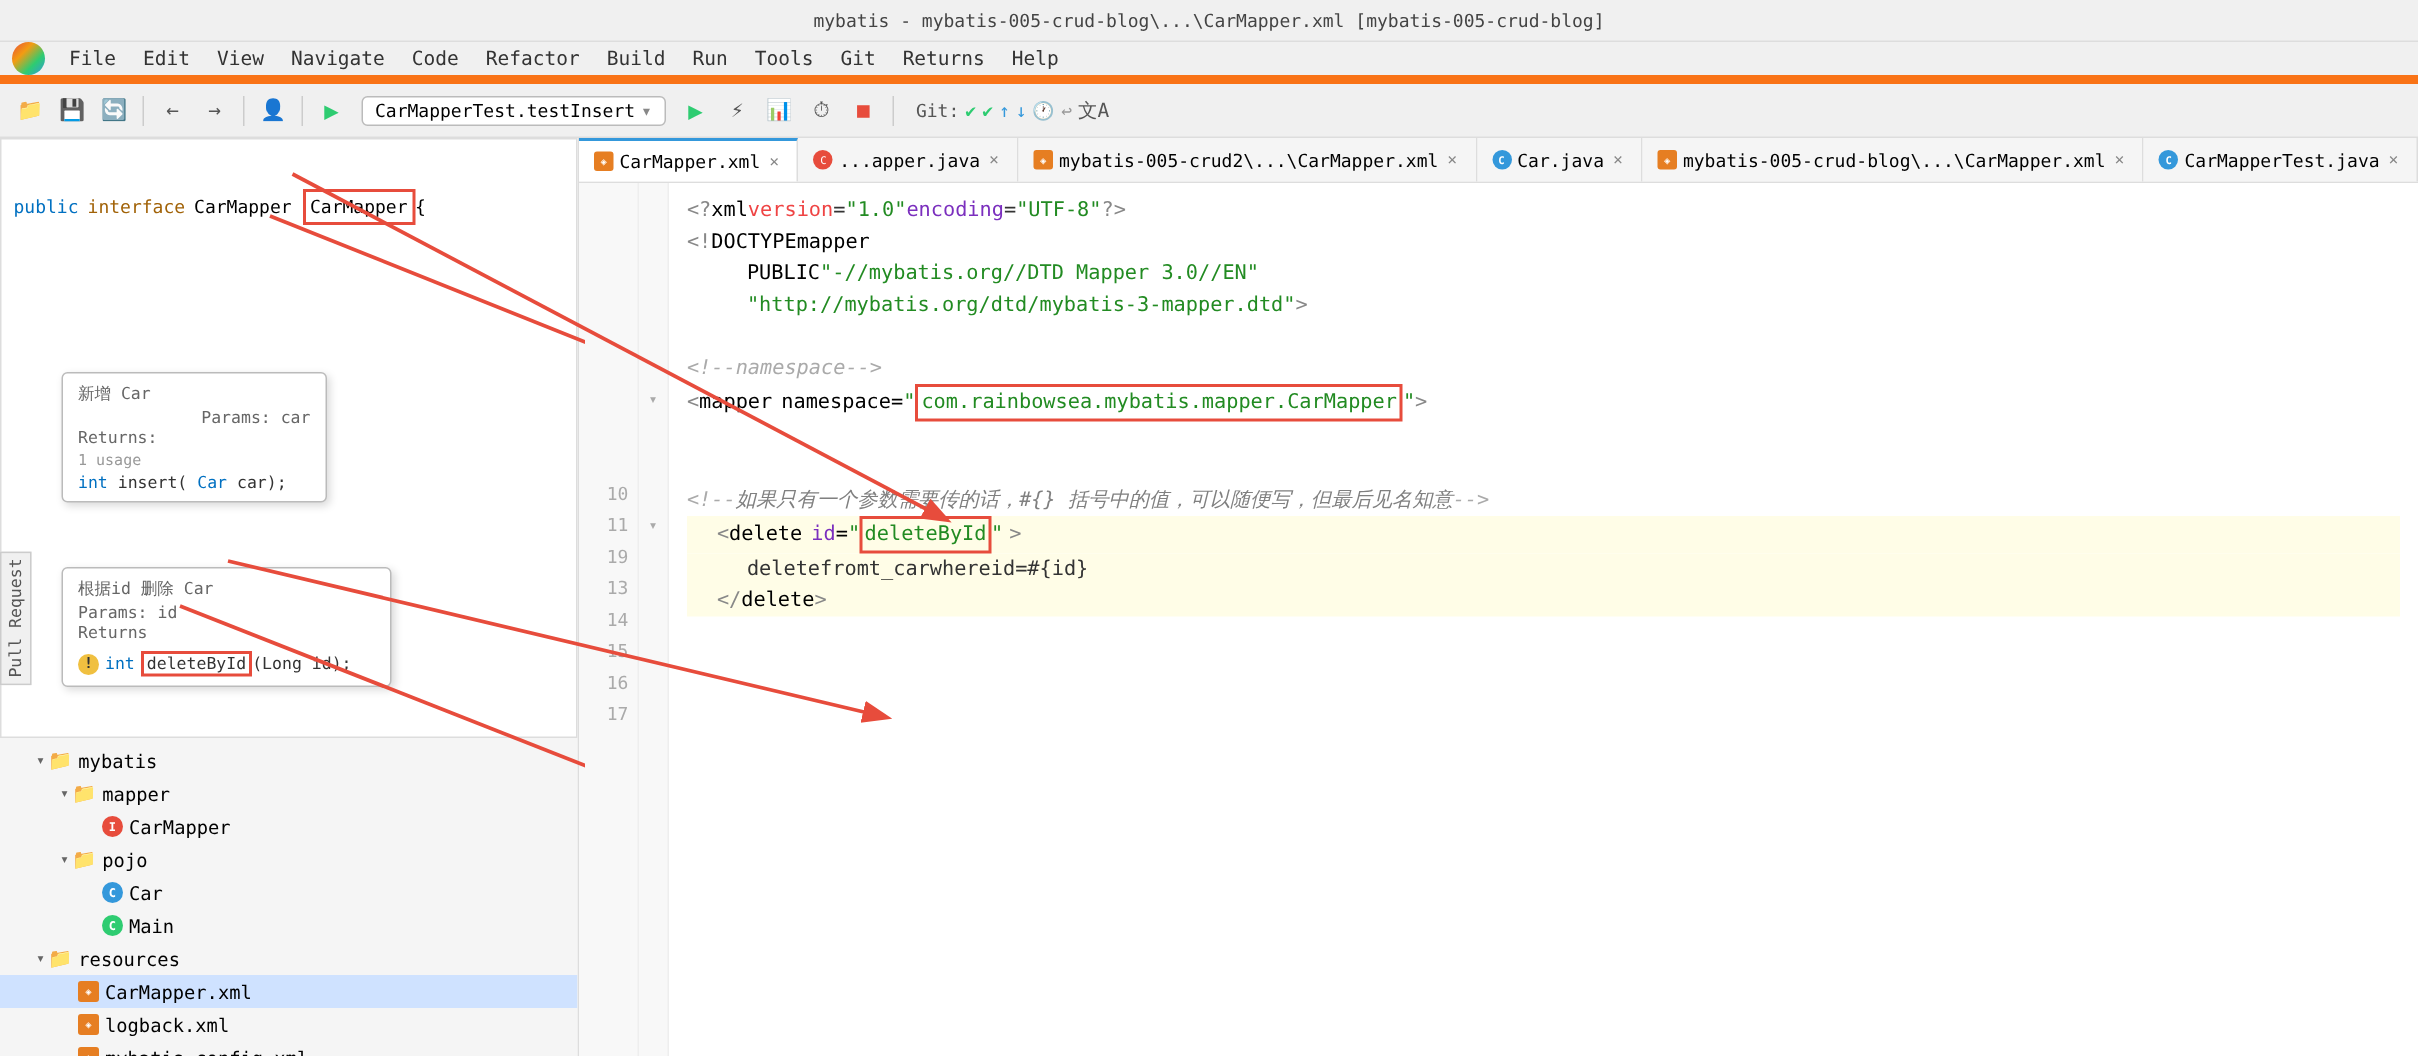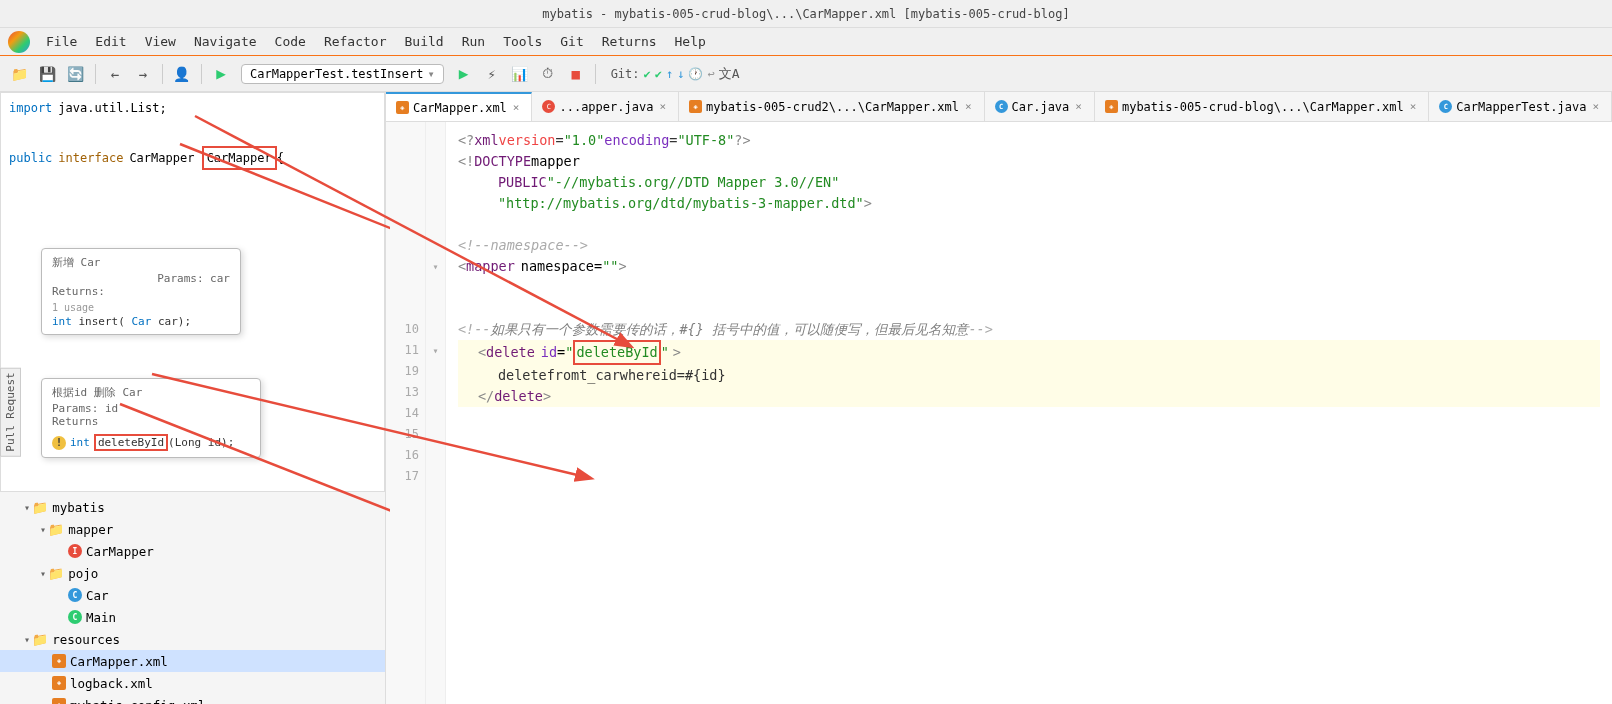--- a/index.html
+++ b/index.html
@@ -5,21 +5,21 @@
     * { margin: 0; padding: 0; box-sizing: border-box; }
     body { font-family: 'Consolas', 'Monaco', monospace; font-size: 13px; background: #f5f5f5; width: 1612px; height: 704px; overflow: hidden; }
     
     
     .menu-bar {
       background: #f0f0f0;
       height: 28px;
       display: flex;
       align-items: center;
       padding: 0 8px;
-      border-bottom: 1px solid #f97316;
+      border-bottom: 6px solid #f97316;
       gap: 2px;
     }
     .menu-bar .app-icon {
       width: 22px; height: 22px;
       background: linear-gradient(135deg, #e74c3c, #f39c12, #2ecc71, #3498db);
       border-radius: 50%;
       margin-right: 6px;
       flex-shrink: 0;
     }
     .menu-item {
@@ -108,21 +108,21 @@
     .popup-box {
       background: white;
       border: 1px solid #bbb;
       border-radius: 4px;
       padding: 6px 10px;
       font-size: 11px;
       color: #555;
       position: absolute;
       top: 155px;
       left: 40px;
-      width: 200px;
+      width: 177px;
       z-index: 20;
       box-shadow: 2px 2px 6px rgba(0,0,0,0.15);
     }
     .popup-box2 {
       background: white;
       border: 1px solid #bbb;
       border-radius: 4px;
       padding: 6px 10px;
       font-size: 11px;
       color: #555;
@@ -264,21 +264,21 @@
       display: flex;
       align-items: center;
       min-height: 21px;
       white-space: nowrap;
     }
     .code-line.highlighted {
       background: #fffde7;
     }
 
     
-    .c-blue { color: #701a75; }
+    .c-blue { color: #000000; }
     .c-green { color: #228b22; }
 
     
     .c-comment-light { color: #aaaaaa; font-style: italic; }
 
     .title-bar {
       background: #f0f0f0;
       height: 28px;
       display: flex;
       align-items: center;
@@ -344,24 +344,20 @@
     <span style="font-size:13px; color:#555;text-align:right;">文A</span>
   </div>
 </div>
 
 <div class="main-layout">
 
   <div class="left-panel">
 
     <div class="left-code-editor">
 
-      <div class="left-code-line" style="margin-top: 2px;">
-        <span style="color:#0070c1;">import</span>
-        <span style="margin-left:6px;"> java.util.List;</span>
-      </div>
       <div class="left-code-line" style="margin-top: 32px;">
         <span style="color:#0070c1;">public</span>
         <span style="margin-left:6px; color:#a16207;">interface</span>
         <span style="margin-left:6px; position: relative;">
           <span> CarMapper </span>
           
           <span style="border: 2px solid #e74c3c; padding: 1px 3px; display:inline-block; color:#000;">CarMapper</span>
         </span>
         <span> {</span>
       </div>
@@ -581,20 +577,21 @@
           <span class="c-comment-light">&lt;!--namespace</span>
           <span class="c-comment-light">--&gt;</span>
         </div>
 
         <div class="code-line">
           <span style="color:#888;">&lt;</span>
             <span class="c-blue">mapper</span>
           <span style="color:#000000; margin-left:6px;">namespace</span>
             <span>=</span>
           <span class="c-green">"</span>
+            <span style="border: 2px solid #e74c3c; padding: 0 2px; color:#228b22;">com.rainbowsea.mybatis.mapper.CarMapper</span>
             <span class="c-green">"</span>
           <span style="color:#888;">&gt;</span>
         </div>
 
         <div class="code-line">&nbsp;</div>
         <div class="code-line">&nbsp;</div>
 
         <div class="code-line">
           <span class="c-comment-light">&lt;!-- </span>
           <span style="color:#808080; font-style:italic;">如果只有一个参数需要传的话，#{} 括号中的值，可以随便写，但最后见名知意</span>

